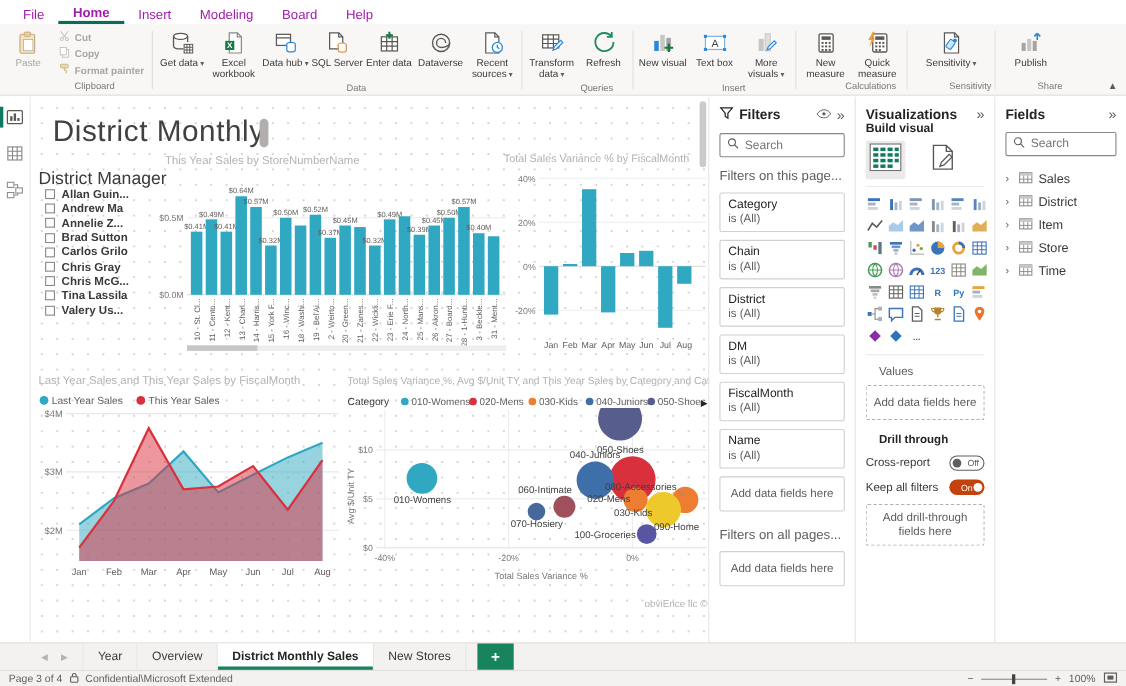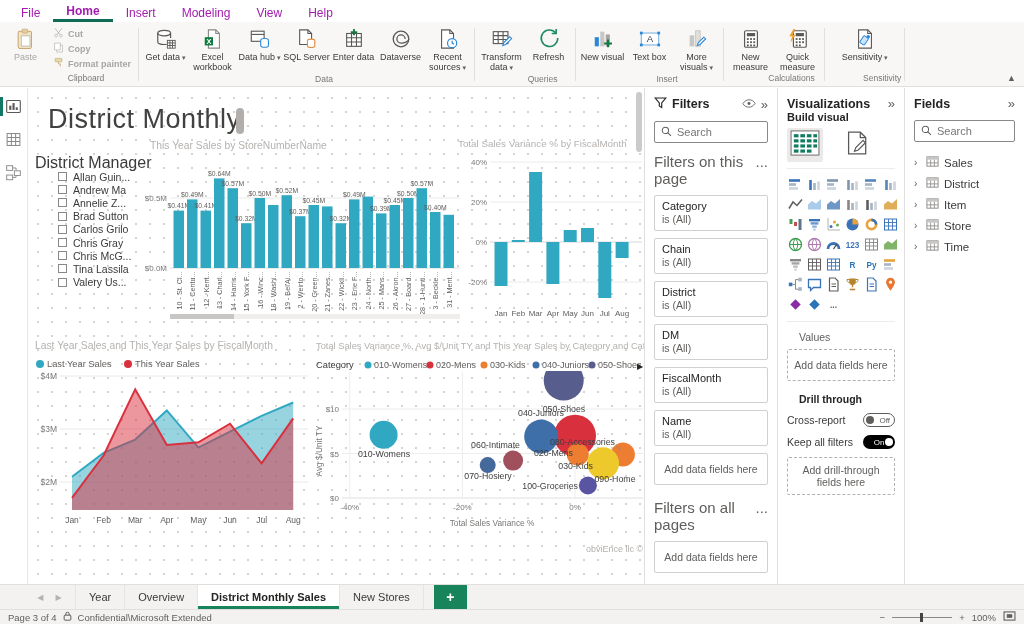--- a/index.html
+++ b/index.html
@@ -34,58 +34,58 @@
           display:flex; flex-direction:column; align-items:center; gap:16px; position:relative; }
   .rail-item { position:relative; width:100%; display:flex; justify-content:center; }
   .rail-item svg { width:17px; height:17px; }
   .rail-item.active::before { content:''; position:absolute; left:0; top:-1px; width:3px; height:19px; background:#117865; }
   .canvas { flex:1; position:relative; background-color:#fff; border-right:1px solid #e1dfdd; overflow:hidden;
             background-image:radial-gradient(circle,#d6d4d2 0.9px,rgba(0,0,0,0) 1px);
             background-size:14px 14px; background-position:3px 3px; }
   .report-title { position:absolute; left:20px; top:16px; font-size:27px; font-weight:300; color:#414140; letter-spacing:.5px; }
   .title-handle { position:absolute; left:208px; top:20px; width:8px; height:26px; background:#b1aeab; border-radius:4px; }
   .slicer-title { position:absolute; left:7px; top:66px; font-size:16px; color:#3b3a39; }
-  .slicer-list { position:absolute; left:30px; top:82px; }
+  .slicer-list { position:absolute; left:13px; top:82px;font-weight:bold; }
   .slicer-row { display:flex; align-items:center; gap:6px; height:13.2px; }
   .checkbox { width:9px; height:9px; border:1px solid #8a8886; background:#fff; flex:none; }
   .slicer-label { font-size:10.5px; color:#3b3a39; white-space:nowrap; }
   .chartbox { position:absolute; }
   .watermark { position:absolute; left:558px; top:456px; font-size:9px; color:#b3b0ad; }
   .canvas-vscroll { position:absolute; right:2px; top:4px; width:6px; height:60px; background:#cdcbc9; border-radius:3px; }
   
   .pane { background:#fff; border-right:1px solid #e1dfdd; padding:8px 9px 0; position:relative; overflow:hidden; }
   .pane-filters { width:133px; }
   .pane-viz { width:127px; }
   .pane-fields { width:119px; border-right:none; }
   .pane-head { display:flex; align-items:center; font-size:12.5px; font-weight:700; color:#252423; gap:5px; }
   .pane-head .spacer { flex:1; }
   .chev2 { font-size:13px; color:#605e5c; font-weight:400; }
   .searchbox { border:1px solid #8a8886; border-radius:2px; height:22px; display:flex; align-items:center;
                gap:5px; padding:0 6px; margin:9px 0 10px; background:#fff; }
   .searchbox input { border:none; outline:none; font-size:11px; width:100%; color:#3b3a39; font-family:inherit; background:transparent; }
-  .sechead { display:flex; justify-content:flex-end; color:#605e5c; font-size:15px; margin:2px 0 8px; }
+  .sechead { display:flex; justify-content:flex-start; color:#605e5c; font-size:12px; margin:2px 0 8px; }
   .fcard { border:1px solid #d2d0ce; border-radius:2px; padding:4px 7px 5px; margin-bottom:7px; background:#fff; }
   .fname { font-size:11px; color:#252423; }
   .fval  { font-size:10.5px; color:#605e5c; margin-top:1px; }
   .addbox { border:1px solid #d2d0ce; border-radius:2px; text-align:center; padding:9px 4px; color:#605e5c;
             font-size:10.5px; margin-bottom:12px; background:#fff; }
   .addbox.dashed { border-style:dashed; border-color:#b3b0ad; }
   .buildlab { font-size:11px; font-weight:700; color:#252423; margin-bottom:5px; }
   .buildrow { display:flex; align-items:center; gap:22px; margin:2px 0 6px; }
   .buildsel { background:#eceae8; border-radius:2px; padding:2px 3px; }
   .vizgrid { display:grid; grid-template-columns:repeat(6,1fr); gap:3px 2px; padding:7px 0 8px;
              border-top:1px solid #ececea; border-bottom:1px solid #ececea; }
   .viz-icon { width:17px; height:17px; display:flex; align-items:center; justify-content:center; }
   .subhead { font-size:10.5px; color:#605e5c; margin:9px 12px 6px; }
   .subhead.dark { color:#252423; font-weight:700; }
   .togrow { display:flex; align-items:center; justify-content:space-between; font-size:10.5px; color:#3b3a39; margin:8px 0; }
   .tog { width:32px; height:14px; border-radius:8px; font-size:8px; display:flex; align-items:center; flex:none; }
   .tog-off { border:1px solid #605e5c; color:#605e5c; justify-content:flex-end; padding:0 4px; position:relative; }
   .tog-off::before { content:''; position:absolute; left:2px; width:8px; height:8px; border-radius:50%; background:#605e5c; }
-  .tog-on { background:#000000; color:#fff; justify-content:center; padding:0 5px; position:relative; }
+  .tog-on { background:#c2410c; color:#fff; justify-content:center; padding:0 5px; position:relative; }
   .tog-on::before { content:''; position:absolute; right:2px; width:8px; height:8px; border-radius:50%; background:#fff; }
   .frow { display:flex; align-items:center; gap:5px; height:21px; font-size:11.5px; color:#3b3a39; }
   .fchev { color:#605e5c; font-size:10px; width:7px; }
   
   .tabsbar { position:absolute; left:0; right:0; bottom:15px; height:25px; background:#f3f2f1;
              border-top:1px solid #e1dfdd; display:flex; align-items:stretch; font-size:11px; }
   .tab-nav { width:52px; margin-left:24px; display:flex; align-items:center; justify-content:center; gap:12px;
              color:#b5b2af; font-size:8px; border-right:1px solid #e7e5e3; }
   .tab { padding:0 13px; display:flex; align-items:center; color:#3b3a39; border-right:1px solid #e7e5e3; background:#f3f2f1; }
   .tab.active { background:#fff; font-weight:700; color:#252423; box-shadow:inset 0 -3px 0 #17845c; }
@@ -101,21 +101,21 @@
 </style>
 </head>
 <body>
 
 <div id="root">
   <div class="menu-bar">
       <div class="menu-item">File</div>
       <div class="menu-item active">Home</div>
       <div class="menu-item">Insert</div>
       <div class="menu-item">Modeling</div>
-      <div class="menu-item">View</div>
+      <div class="menu-item">Board</div>
       <div class="menu-item">Help</div>
     </div>
   <div class="ribbon">
     <span class="collapse-ribbon">▲</span>
   <div class="rgroup">
         <div class="rrow">
           <div class="rbtn dis">
             <div class="rico">
               <svg viewBox="0 0 26 28">
                 <rect x="3" y="4" width="17" height="22" rx="2" fill="#f3e3c3" stroke="#c8a874" stroke-width="1.3"></rect>
@@ -362,20 +362,36 @@
                 <rect x="8" y="9" width="6" height="9" rx="1.2" transform="rotate(35 11 13.5)" fill="#cfe4f7" stroke="#2b88d8" stroke-width="1.1"></rect>
                 <circle cx="15.5" cy="9.5" r="1.9" fill="#2b88d8"></circle>
               </svg>
             </div>
             <div class="rlab">Sensitivity<span class="caret"> ▾</span></div>
           </div>
         </div>
         <div class="rgrouplabel">Sensitivity</div>
       </div>
       <div class="rsep"></div>
+      <div class="rgroup">
+        <div class="rrow">
+          <div class="rbtn">
+            <div class="rico">
+              <svg viewBox="0 0 24 24">
+                <rect x="3" y="12" width="4" height="8" fill="#a6a4a2"></rect>
+                <rect x="8.5" y="8" width="4" height="12" fill="#c8c6c4"></rect>
+                <rect x="14" y="10" width="4" height="10" fill="#a6a4a2"></rect>
+                <path d="M18.5 9V2.5m0 0l-3 3m3-3l3 3" stroke="#2b88d8" stroke-width="1.6" fill="none"></path>
+              </svg>
+            </div>
+            <div class="rlab">Publish</div>
+          </div>
+        </div>
+        <div class="rgrouplabel">Share</div>
+      </div>
     </div>
 
   <div class="main">
     <div class="rail">
         <div class="rail-item active">
           <svg viewBox="0 0 20 20">
             <rect x="2" y="3" width="16" height="14" rx="1" fill="none" stroke="#5a5856" stroke-width="1.3"></rect>
             <rect x="5" y="9" width="2.5" height="5" fill="#5a5856"></rect>
             <rect x="8.8" y="6" width="2.5" height="8" fill="#5a5856"></rect>
             <rect x="12.6" y="11" width="2.5" height="3" fill="#5a5856"></rect>

